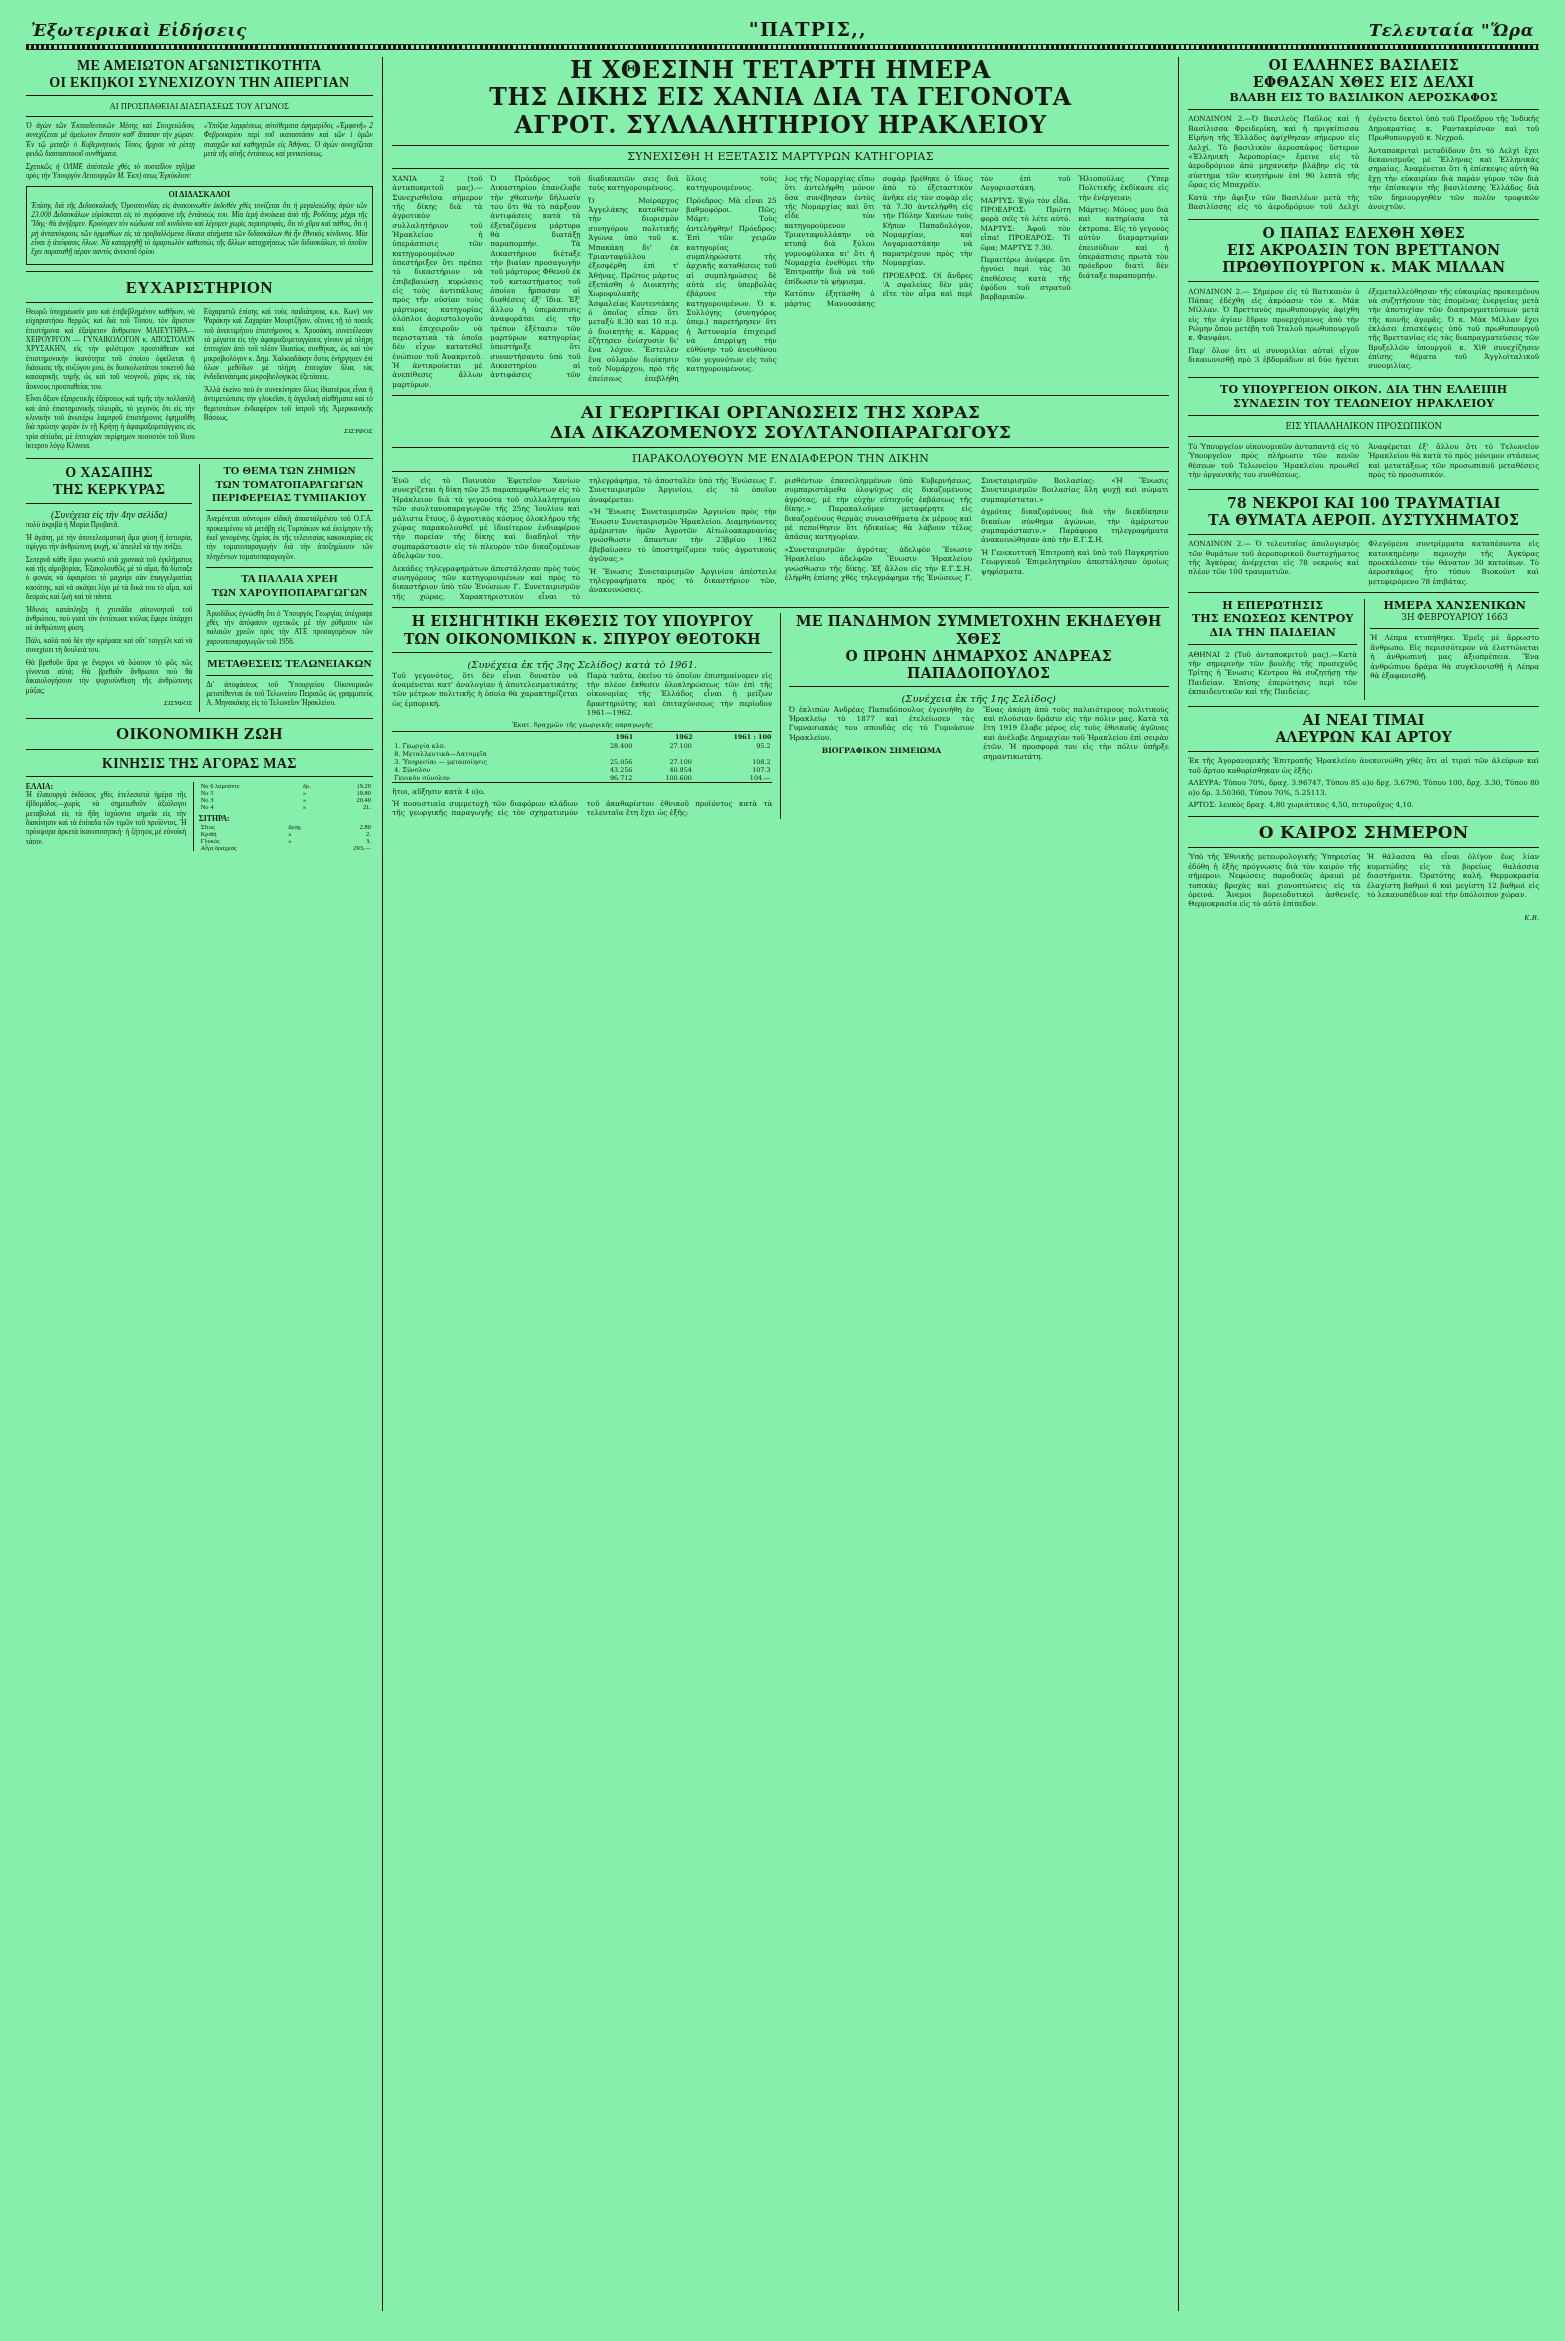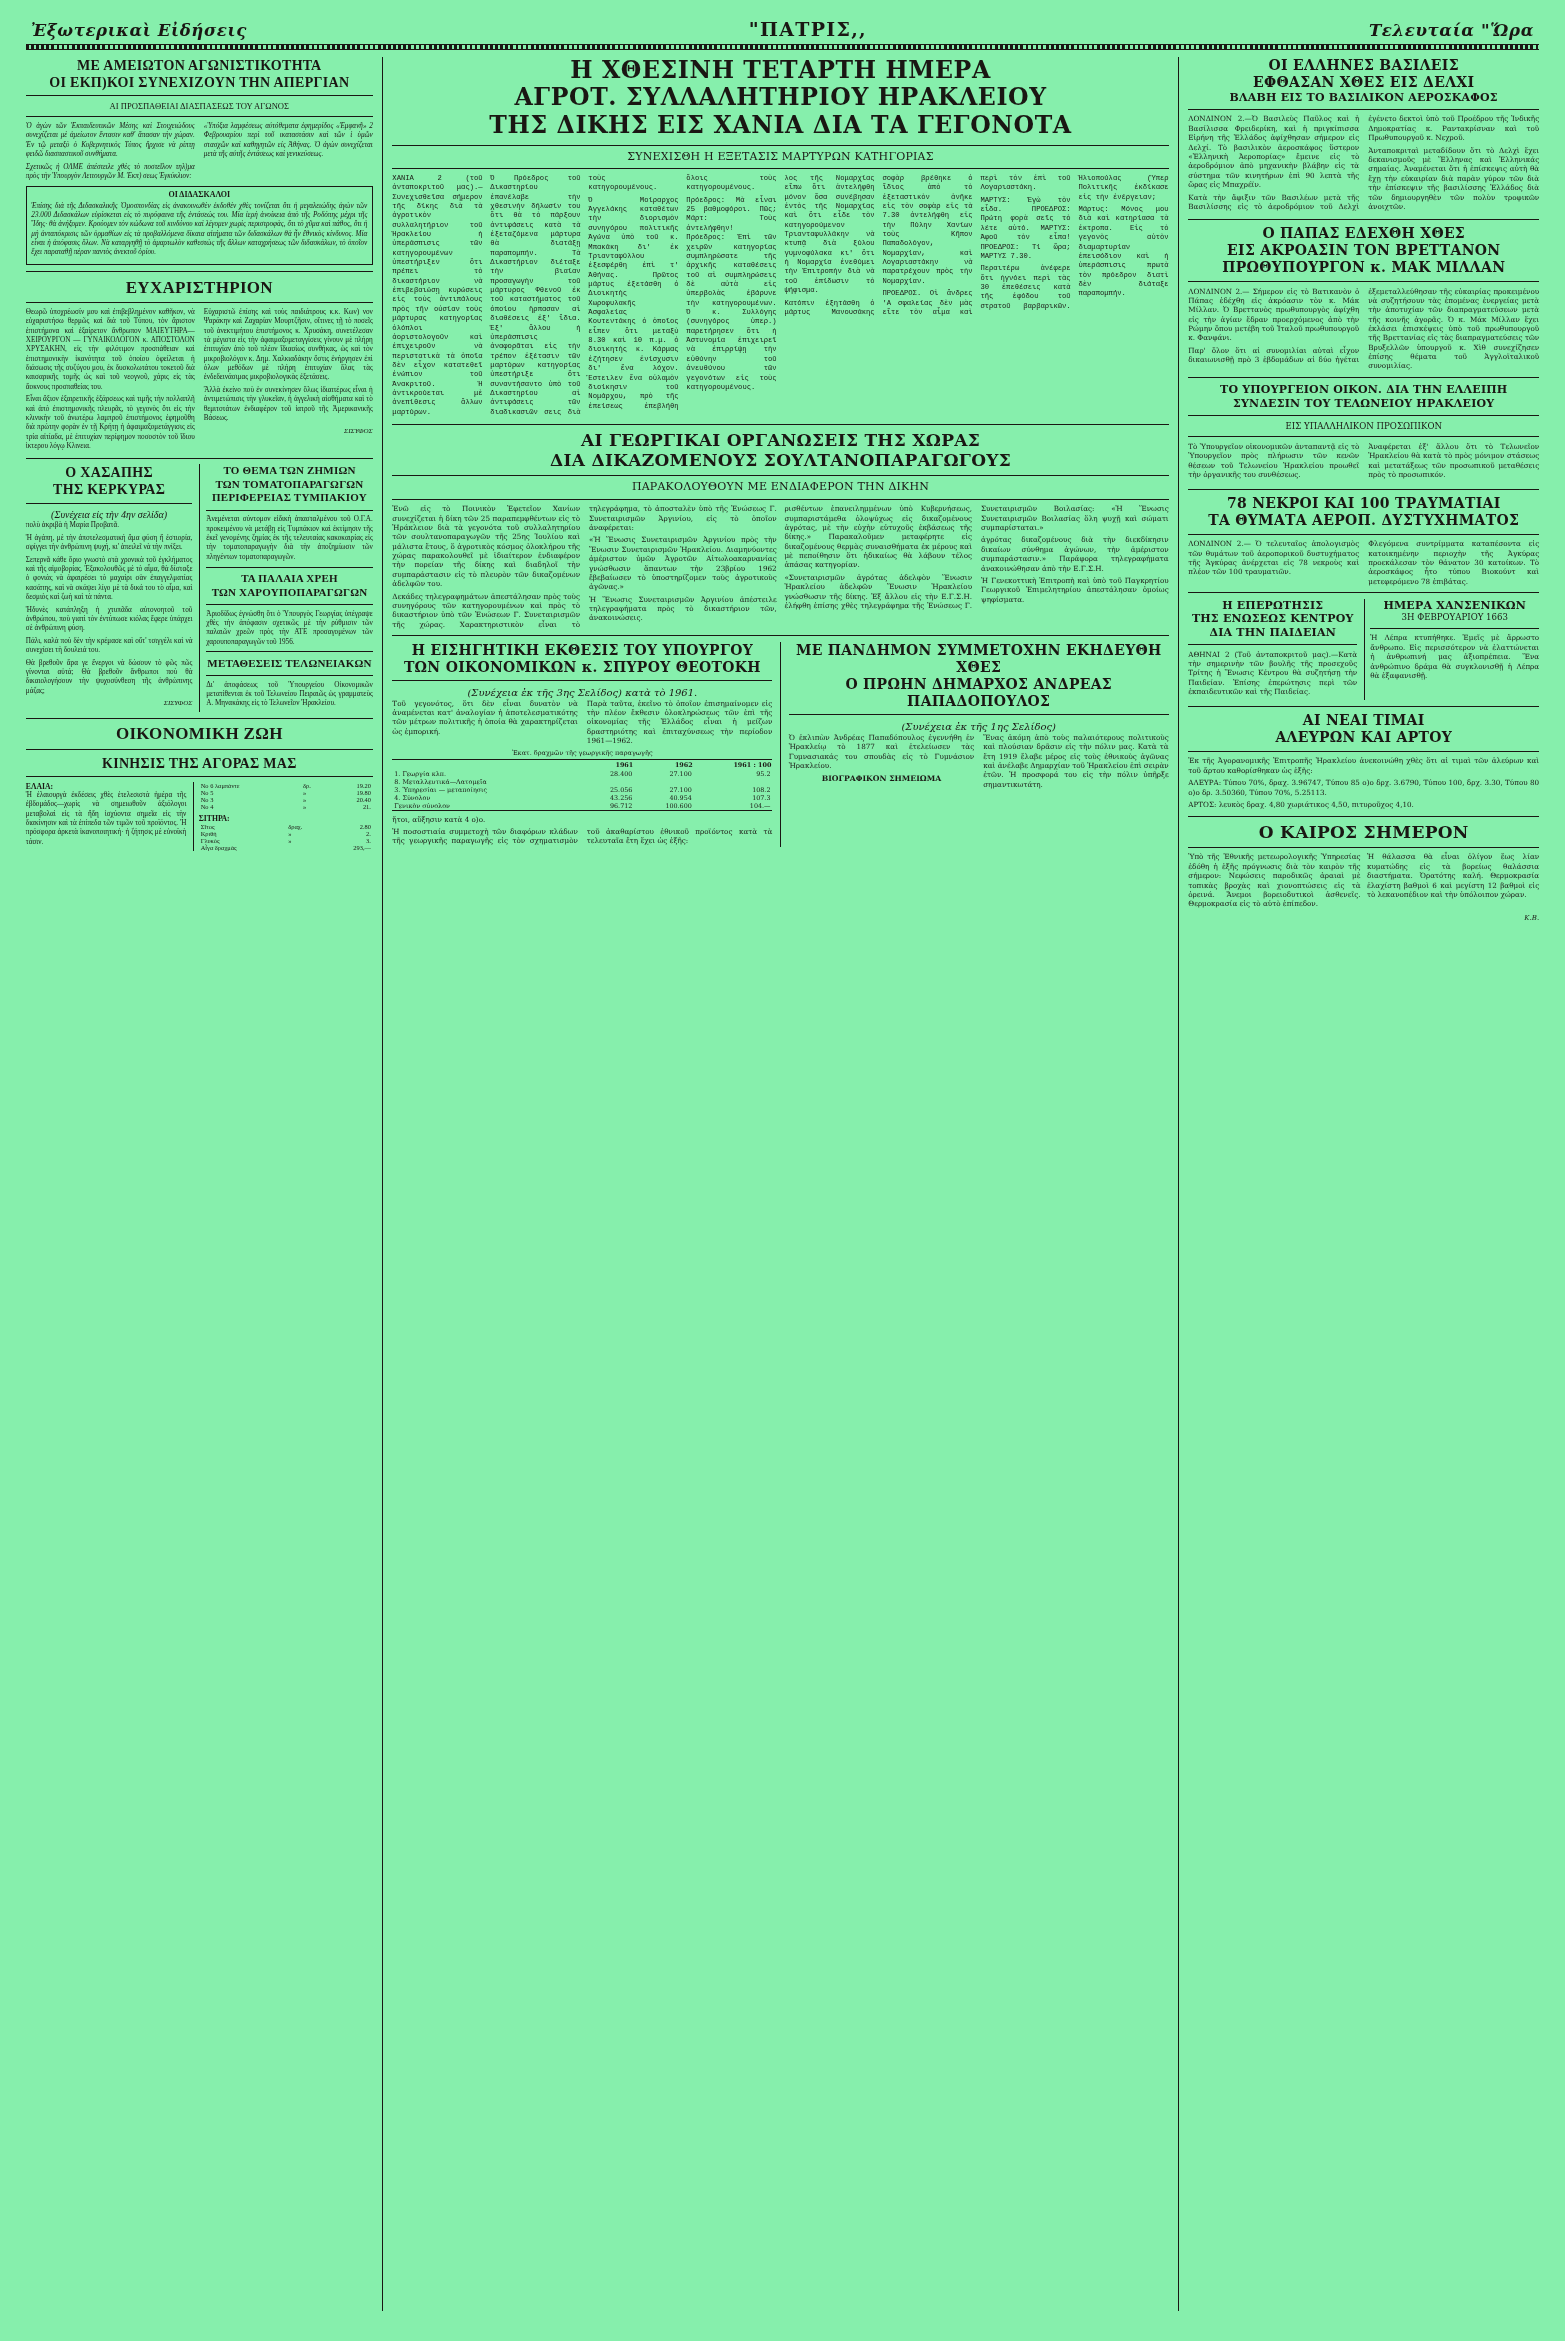--- a/index.html
+++ b/index.html
@@ -219,26 +219,26 @@
         </div>
       </div>
     </div>
 
     <div class="vrule"></div>
 
     <div class="colB sect">
 
       <div class="blk">
         <h1 class="hl-xl">Η ΧΘΕΣΙΝΗ ΤΕΤΑΡΤΗ ΗΜΕΡΑ</h1>
+        <h1 class="hl-xl">ΤΗΣ ΔΙΚΗΣ ΕΙΣ ΧΑΝΙΑ ΔΙΑ ΤΑ ΓΕΓΟΝΟΤΑ</h1>
         <h1 class="hl-xl">ΑΓΡΟΤ. ΣΥΛΛΑΛΗΤΗΡΙΟΥ ΗΡΑΚΛΕΙΟΥ</h1>
-        <h1 class="hl-xl">ΤΗΣ ΔΙΚΗΣ ΕΙΣ ΧΑΝΙΑ ΔΙΑ ΤΑ ΓΕΓΟΝΟΤΑ</h1>
         <div class="rule"></div>
         <div class="hl-s">ΣΥΝΕΧΙΣΘΗ Η ΕΞΕΤΑΣΙΣ ΜΑΡΤΥΡΩΝ ΚΑΤΗΓΟΡΙΑΣ</div>
         <div class="rule"></div>
-        <div style="display:flex;gap:7.7px;font-family:Liberation Mono, monospace;">
+        <div style="display:flex;gap:7.7px;">
           <div style="flex:1" class="cols4">
             <p class="t">ΧΑΝΙΑ 2 (τοῦ ἀνταποκριτοῦ μας).—Συνεχισθεῖσα σήμερον τῆς δίκης διὰ τὰ ἀγροτικὸν συλλαλητήριον τοῦ Ἡρακλείου ἡ ὑπεράσπισις τῶν κατηγορουμένων ὑπεστήριξεν ὅτι πρέπει τὸ δικαστήριον νὰ ἐπιβεβαιώσῃ κυρώσεις εἰς τοὺς ἀντιπάλους πρὸς τῆν οὐσίαν τοὺς μάρτυρας κατηγορίας ὁλόπλοι ἀοριστολογοῦν καὶ ἐπιχειροῦν νὰ περιστατικὰ τὰ ὁποῖα δὲν εἶχον κατατεθεῖ ἑνώπιον τοῦ Ἀνακριτοῦ. Ἡ ἀντικρούεται μὲ ἀνεπίθεσις ἄλλων μαρτύρων.</p>
             <p class="t">Ὁ Πρόεδρος τοῦ Δικαστηρίου ἐπανέλαβε τὴν χθεσινὴν δήλωσίν του ὅτι θὰ τὸ πάρξουν ἀντιφάσεις κατὰ τὰ ἐξεταζόμενα μάρτυρα θὰ διατάξῃ παραπομπήν.
 Τὰ Δικαστήριον διέταξε τὴν βιαίαν προσαγωγὴν τοῦ μάρτυρος Φθενοῦ ἐκ τοῦ καταστήματος τοῦ ὁποίου ἤρπασαν αἱ διαθέσεις ἐξ' ἴδια.
 Ἐξ' ἄλλου ἡ ὑπεράσπισις ἀναφορᾶται εἰς τὴν τρέπον ἐξέτασιν τῶν μαρτύρων κατηγορίας ὑπεστήριξε ὅτι συναντήσαντο ὑπὸ τοῦ Δικαστηρίου αἱ ἀντιφάσεις τῶν διαδικασιῶν σεις διὰ τοὺς κατηγορουμένους.</p>
             <p class="t">Ὁ Μοίραρχος Ἀγγελάκης καταθέτων τὴν διορισμὸν συνηγόρου πολιτικῆς Ἀγώνα ὑπὸ τοῦ κ. Μπακάκη δι' ἐκ Τριανταφύλλου ἐξεσφέρθη ἐπὶ τ' Ἀθήνας.
 Πρῶτος μάρτυς ἐξετάσθη ὁ Διοικητὴς Χωροφυλακῆς Ἀσφαλείας Κουτεντάκης ὁ ὁποῖος εἶπεν ὅτι μεταξὺ 8.30 καὶ 10 π.μ. ὁ διοικητὴς κ. Κάρμας ἐζήτησεν ἐνίσχυσιν δι' ἕνα λόχον. Ἔστειλεν ἕνα οὐλαμὸν διοίκησιν τοῦ Νομάρχου, πρὸ τῆς ἐπείσεως ἐπεβλήθη ὅλοις τοὺς κατηγορουμένους.</p>
             <p class="t">Πρόεδρος: Μὰ εἶναι 25 βαθμοφόροι. Πῶς;
 Μάρτ: Τοὺς ἀντελήφθην!
 Πρόεδρος: Ἐπὶ τῶν χειρῶν κατηγορίας συμπληρώσατε τῆς ἀρχικῆς καταθέσεις τοῦ αἱ συμπληρώσεις δὲ αὐτὰ εἰς ὑπερβολὰς ἐβάρυνε τὴν κατηγορουμένων.

